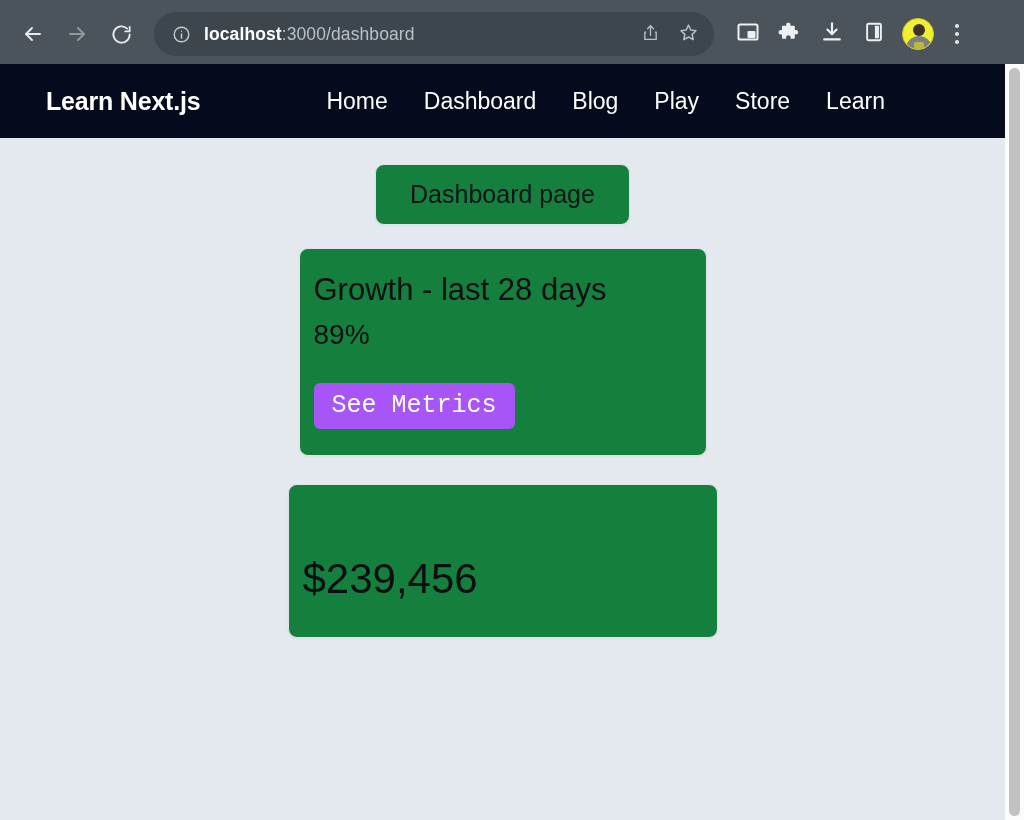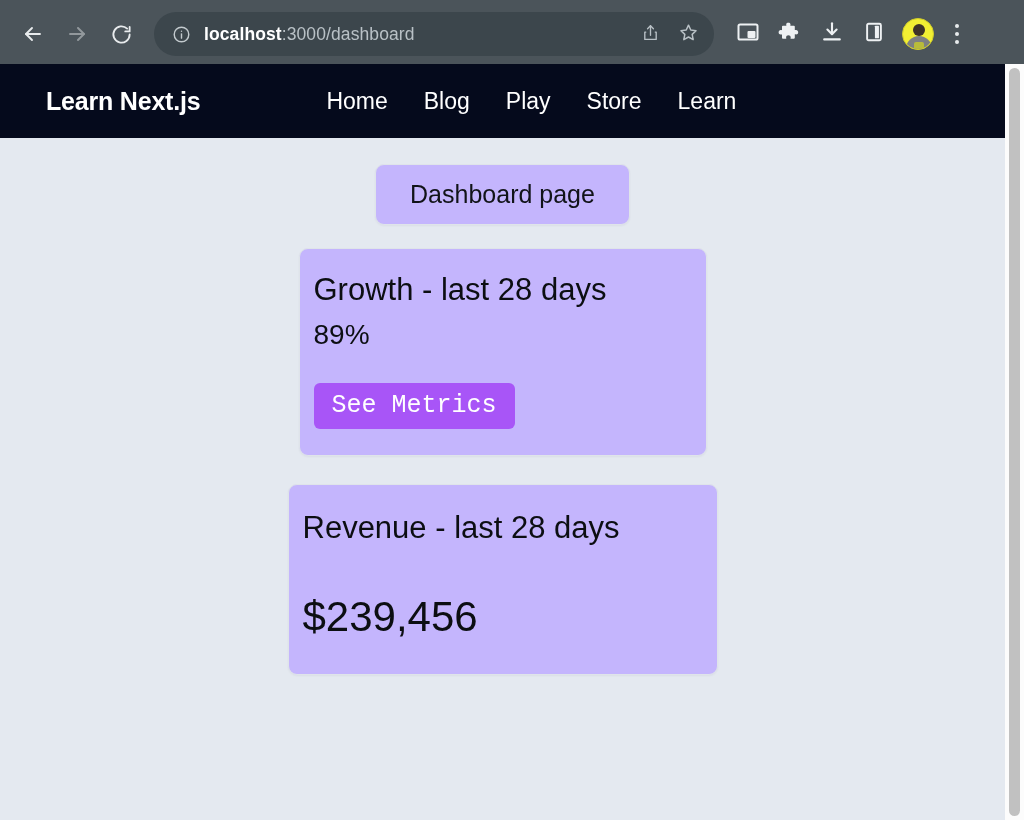--- a/index.html
+++ b/index.html
@@ -189,21 +189,21 @@
   }
 
   .content {
     padding-top: 26px;
     display: flex;
     flex-direction: column;
     align-items: center;
   }
 
   .card {
-    background: #c4b5fd;
+    background: #15803d;
     border: 1px solid #dfe4ea;
     border-radius: 9px;
     box-shadow: 0 1px 2px rgba(30,41,59,0.05);
   }
 
   .page-label-card {
     padding: 15px 34px;
     margin-bottom: 23px;
   }
   .page-label-card .label {
@@ -393,41 +393,41 @@
 
   </div>
 </div>
 
 <div class="page-viewport">
 
   <div class="site-nav">
     <div class="brand">Learn Next.js</div>
     <div class="nav-links">
       <a class="nav-link">Home</a>
+      <a class="nav-link">Dashboard</a>
       <a class="nav-link">Blog</a>
       <a class="nav-link">Play</a>
       <a class="nav-link">Store</a>
       <a class="nav-link">Learn</a>
     </div>
   </div>
 
   <div class="content">
 
     <div class="card page-label-card">
       <div class="label">Dashboard page</div>
     </div>
 
     <div class="card metric-card growth">
       <div class="metric-title">Growth - last 28 days</div>
       <div class="metric-value">89%</div>
       <button class="metric-btn">See Metrics</button>
     </div>
 
     <div class="card metric-card revenue">
-      <div class="metric-title">Revenue - last 28 days</div>
       <div class="metric-value">$239,456</div>
     </div>
 
   </div>
 </div>
 
 <div class="scrollbar-track">
   <div class="scrollbar-thumb"></div>
 </div>
 

